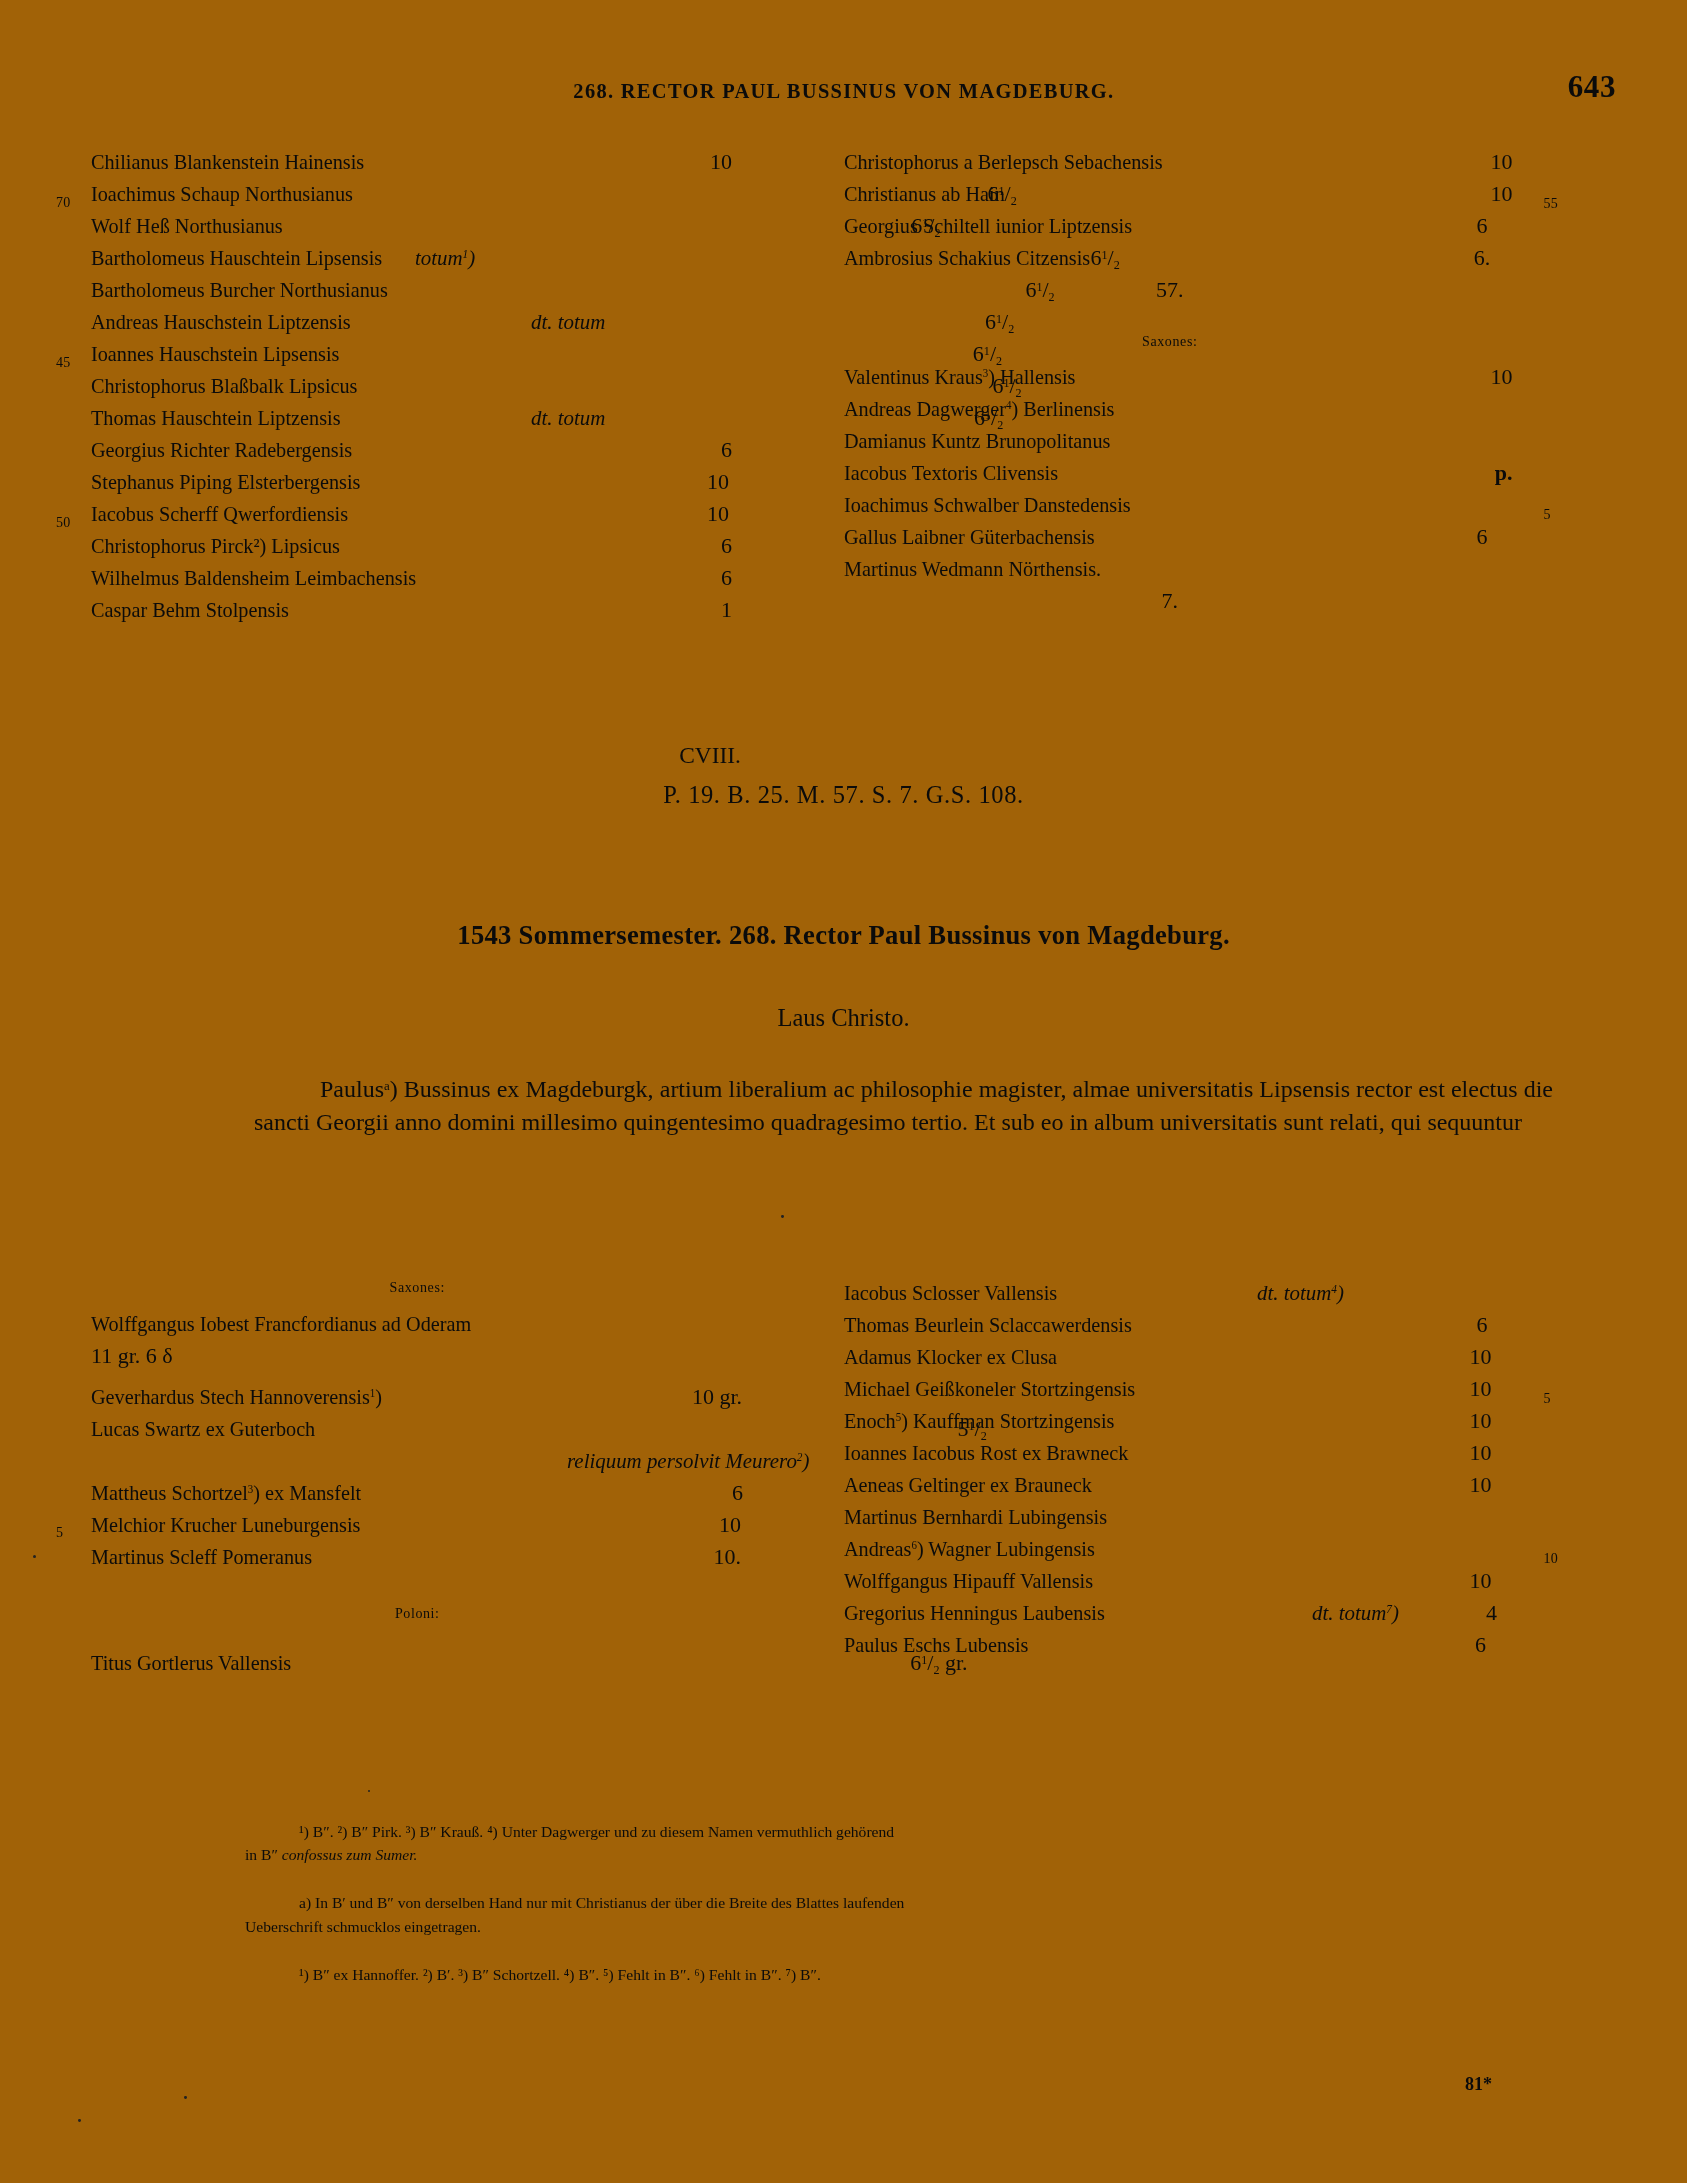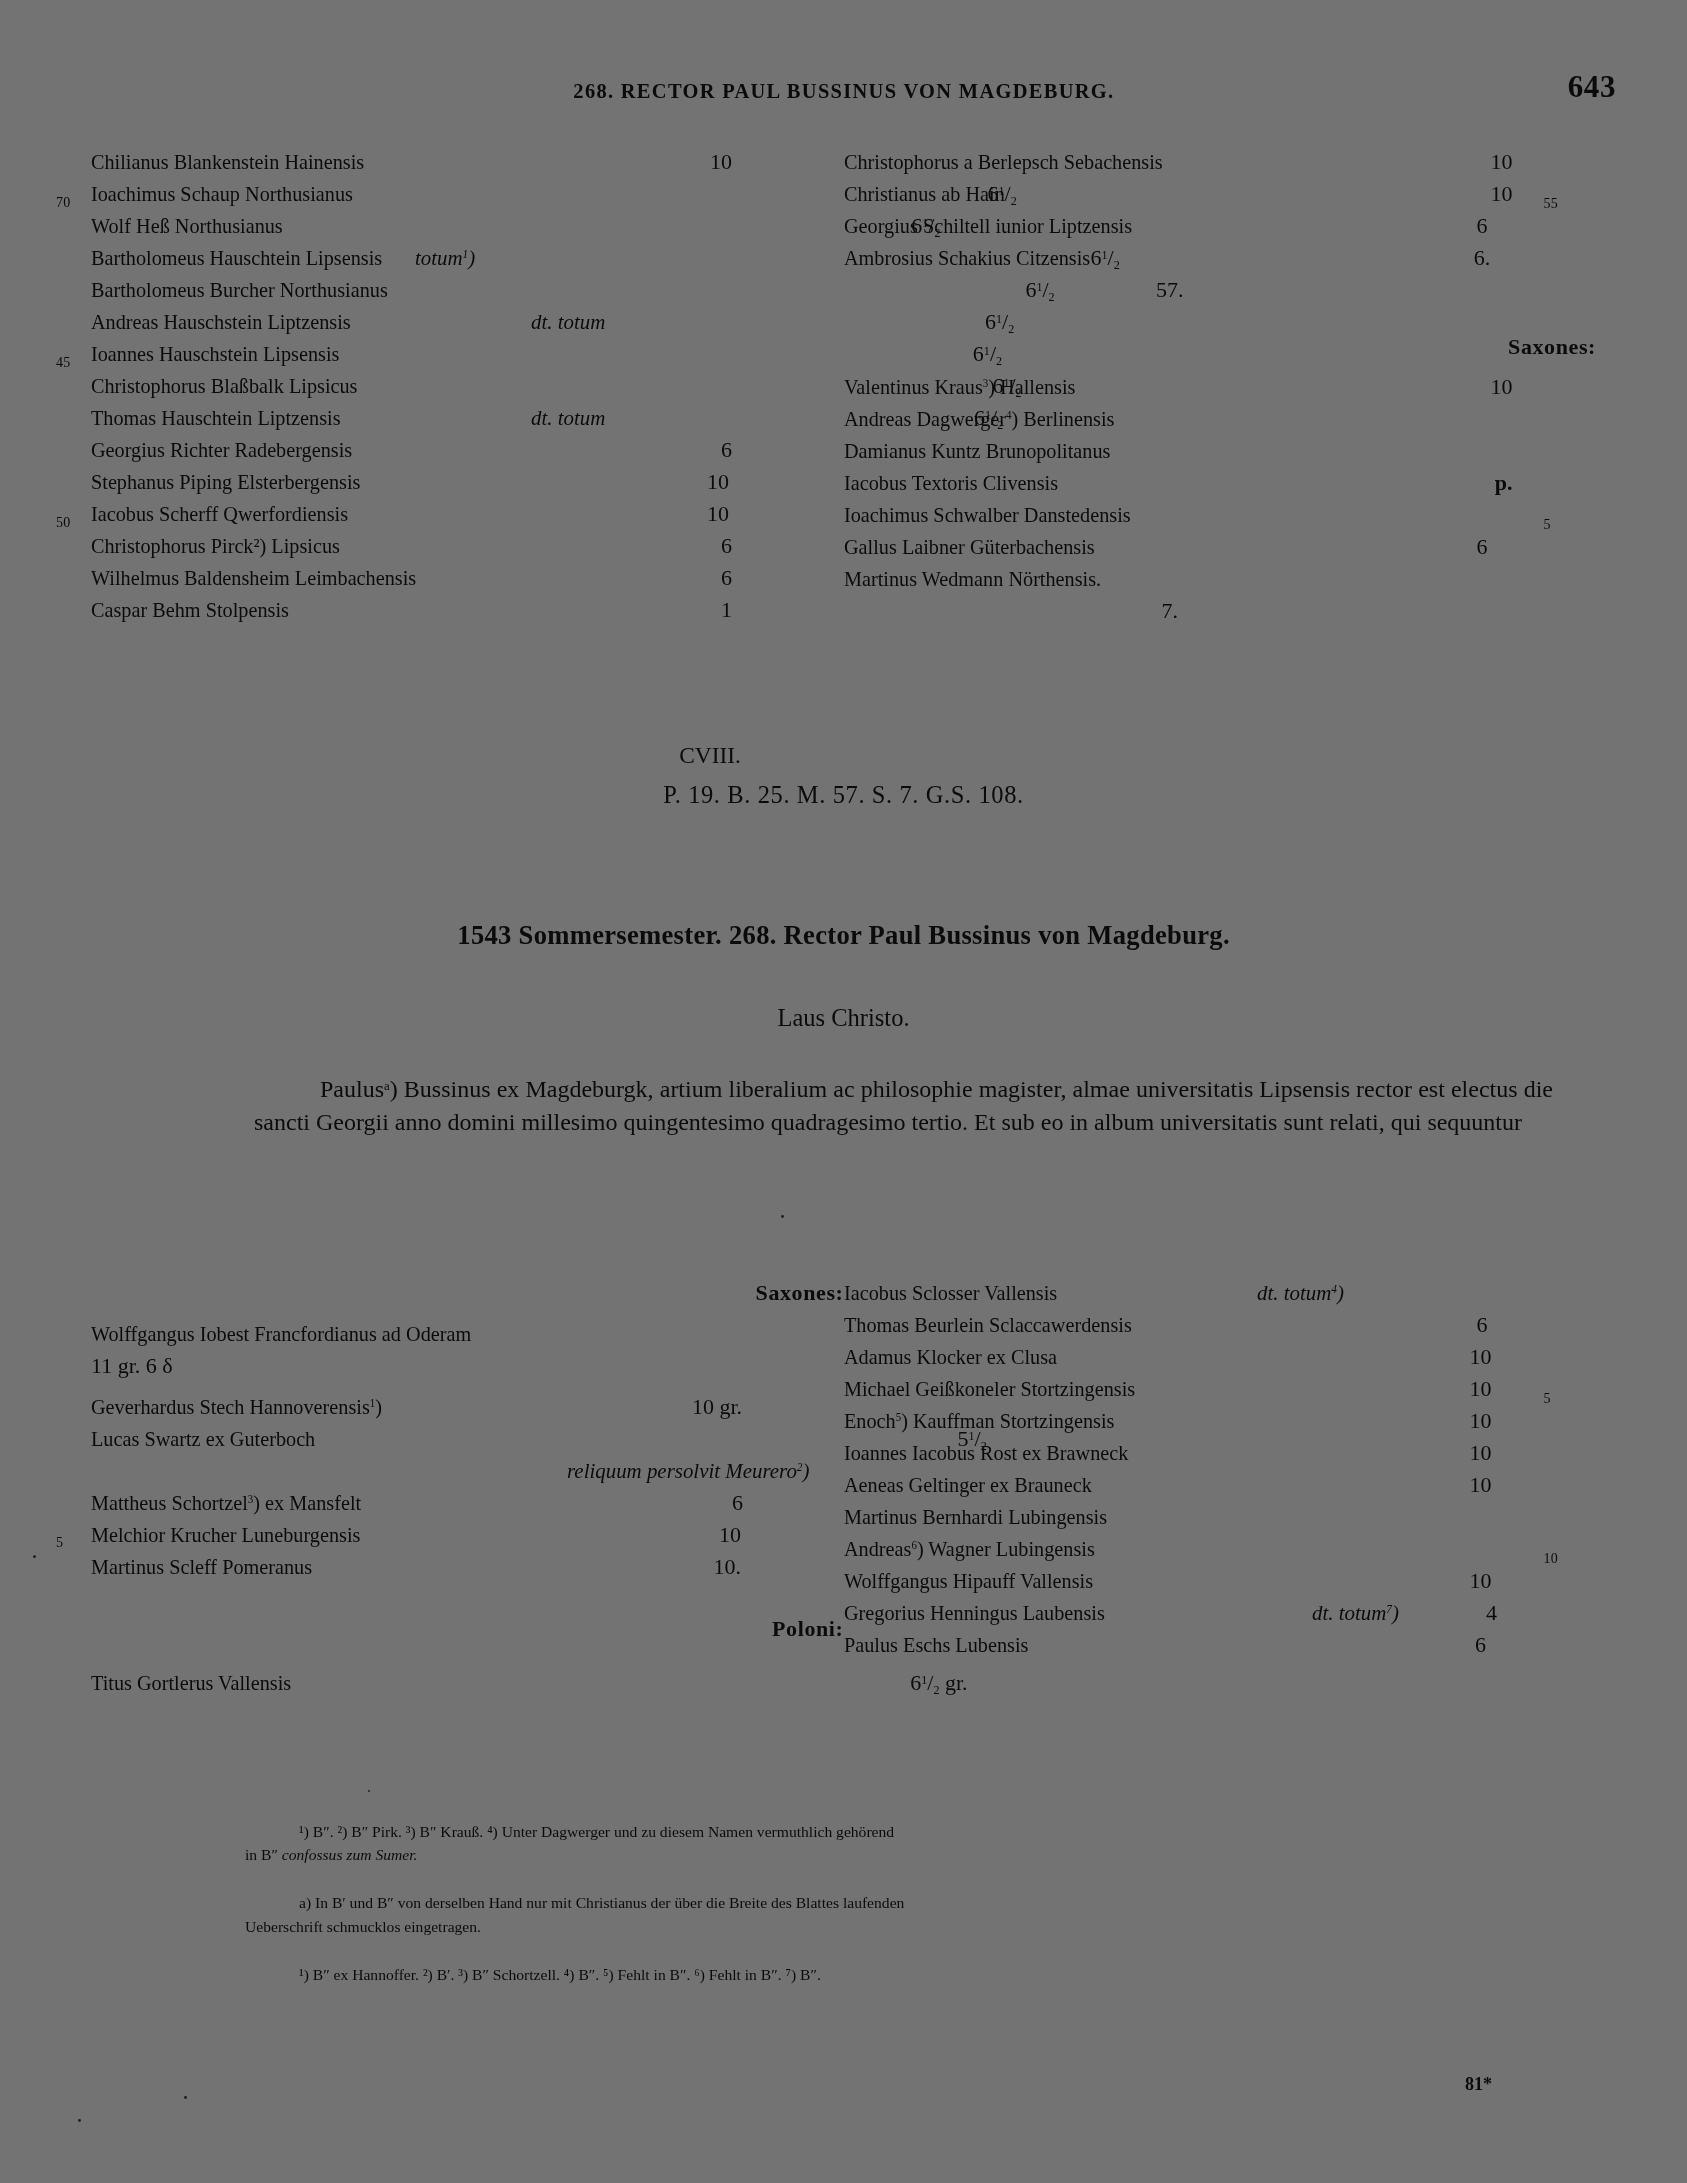--- a/index.html
+++ b/index.html
@@ -13,21 +13,21 @@
     position: relative;
     font-family: "Liberation Serif", "DejaVu Serif", serif;
     color: #0b0b0b;
     overflow: hidden;
   }
   .page {
     position: absolute;
     left: 0; top: 0;
     width: 1687px;
     height: 2183px;
-    background: #737373;
+    background: #a16207;
   }
   
   .runhead {
     position: absolute;
     left: 0; top: 78px;
     width: 1687px;
     text-align: center;
   }
   .runhead-title {
     font-family: "Liberation Serif", serif;
@@ -110,23 +110,23 @@
     vertical-align: -0.30em;
     line-height: 0;
   }
   sup.fn {
     font-size: 0.54em;
     vertical-align: 0.55em;
     line-height: 0;
   }
 
   .sechead {
-    font-weight: bold;
-    font-size: 22px;
-    text-align: right;
+    font-weight: normal;
+    font-size: 14px;
+    text-align: center;
     letter-spacing: 0.6px;
   }
 
   
   .mainhead {
     position: absolute;
     left: 0;
     width: 1687px;
     text-align: center;
     font-weight: bold;

